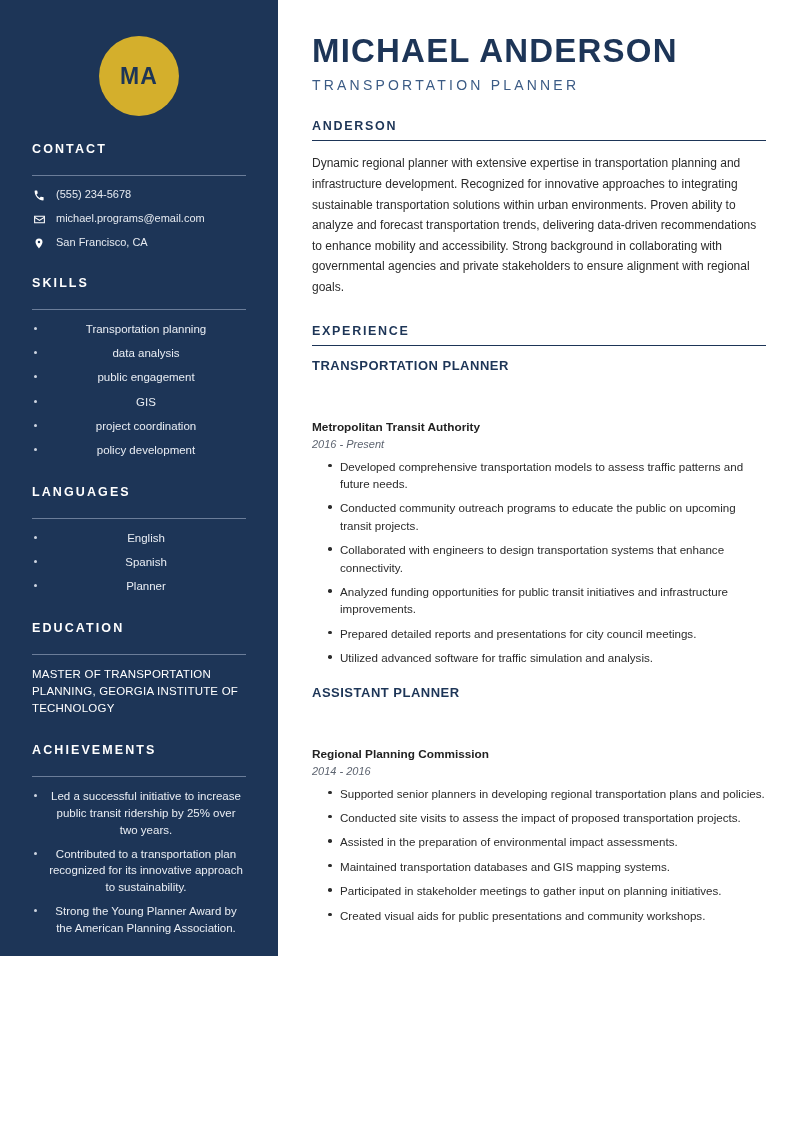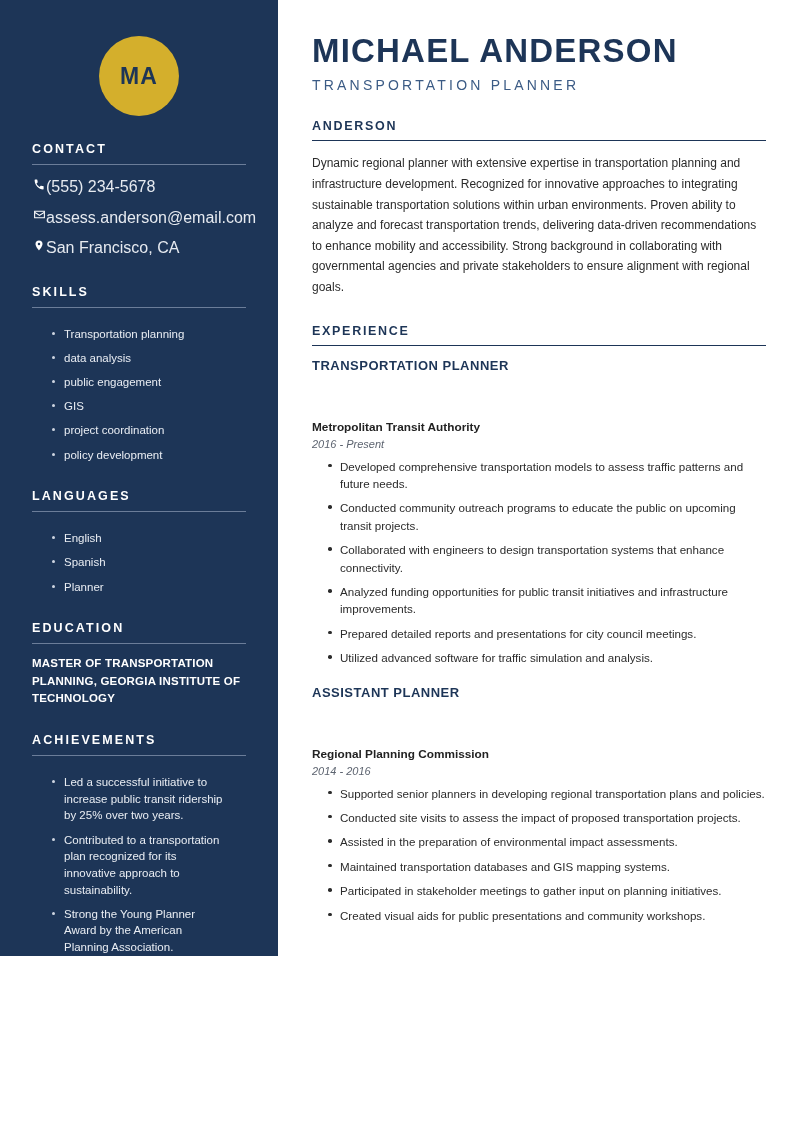--- a/index.html
+++ b/index.html
@@ -44,45 +44,47 @@
     font-size: 23px;
     font-weight: bold;
     letter-spacing: 1px;
   }
   .side-section { margin-top: 26px; }
   .side-title {
     font-size: 12.5px;
     font-weight: bold;
     letter-spacing: 2.1px;
     color: #ffffff;
-    padding-bottom: 8px;
+    padding-bottom: 19px;
     border-bottom: 1px solid #6b7d99;
     margin-bottom: 11px;
   }
   .contact-row {
     display: flex;
     align-items: flex-start;
-    font-size: 16px;
+    gap: 10px;
+    font-size: 11px;
     color: #e6eaf0;
     margin-bottom: 9px;
     line-height: 1.35;
   }
   .contact-row .ic {
     flex: 0 0 14px;
     height: 14px;
     display: flex;
     align-items: center;
     justify-content: center;
     margin-top: 1px;
   }
   .contact-row .ic svg { display: block; }
   ul.bullets {
     list-style: none;
-    margin: 18px;
+    margin: 0;
     padding: 0;
+    text-align: center;
   }
   ul.bullets li {
     position: relative;
     padding-left: 14px;
     font-size: 11.5px;
     line-height: 1.45;
     color: #e9edf3;
     margin-bottom: 7.5px;
   }
   ul.bullets li::before {
@@ -90,21 +92,21 @@
     position: absolute;
     left: 2px;
     top: 6px;
     width: 3px;
     height: 3px;
     border-radius: 50%;
     background: #cfd6e1;
   }
   .edu-item {
     font-size: 11.5px;
-    font-weight: bold;
+    font-weight: normal;
     line-height: 1.5;
     color: #ffffff;
     letter-spacing: 0.2px;
   }
   .ach-list li { margin-bottom: 11px; }
 
   
   .main {
     flex: 1 1 auto;
     background: #ffffff;
@@ -208,21 +210,21 @@
         </span>
         <span>(555) 234-5678</span>
       </div>
 
       <div class="contact-row">
         <span class="ic">
           <svg width="13" height="13" viewBox="0 0 24 24" fill="#ffffff">
               <path d="M2 5h20v14H2V5zm2 2v.4l8 5 8-5V7H4zm16 2.9l-8 5-8-5V17h16V9.9z"></path>
             </svg>
         </span>
-        <span>assess.anderson@email.com</span>
+        <span>michael.programs@email.com</span>
       </div>
 
       <div class="contact-row">
         <span class="ic">
           <svg width="12" height="13" viewBox="0 0 24 24" fill="#ffffff">
               <path d="M12 2a7 7 0 0 0-7 7c0 5 7 13 7 13s7-8 7-13a7 7 0 0 0-7-7zm0 9.5A2.5 2.5 0 1 1 12 6.5a2.5 2.5 0 0 1 0 5z"></path>
             </svg>
         </span>
         <span>San Francisco, CA</span>
       </div>

